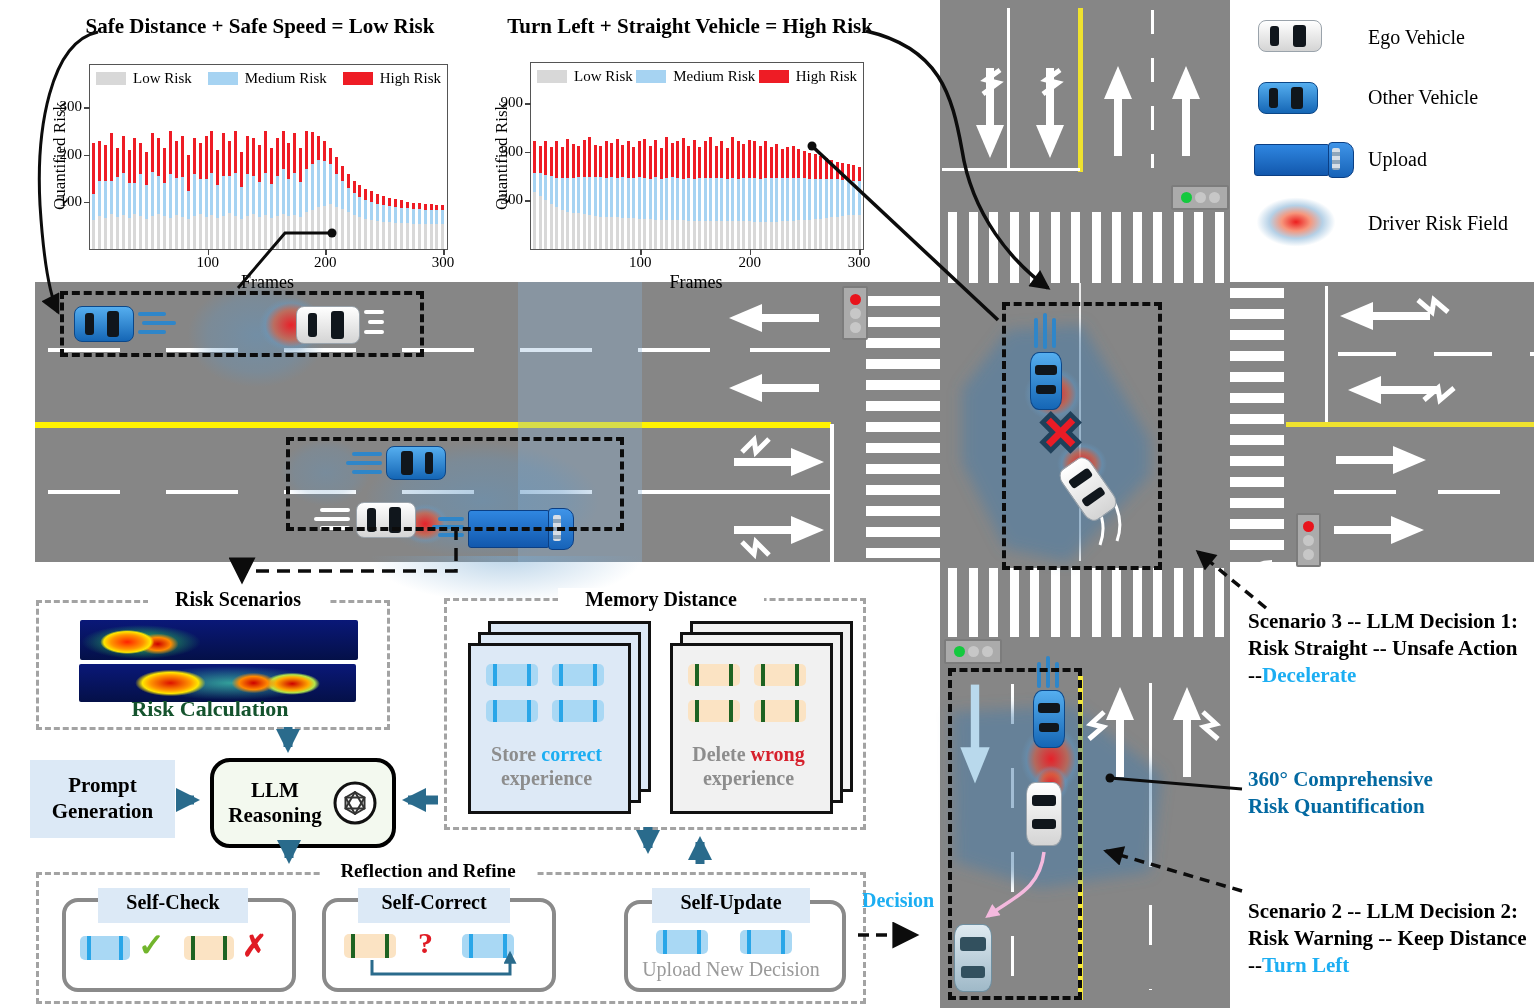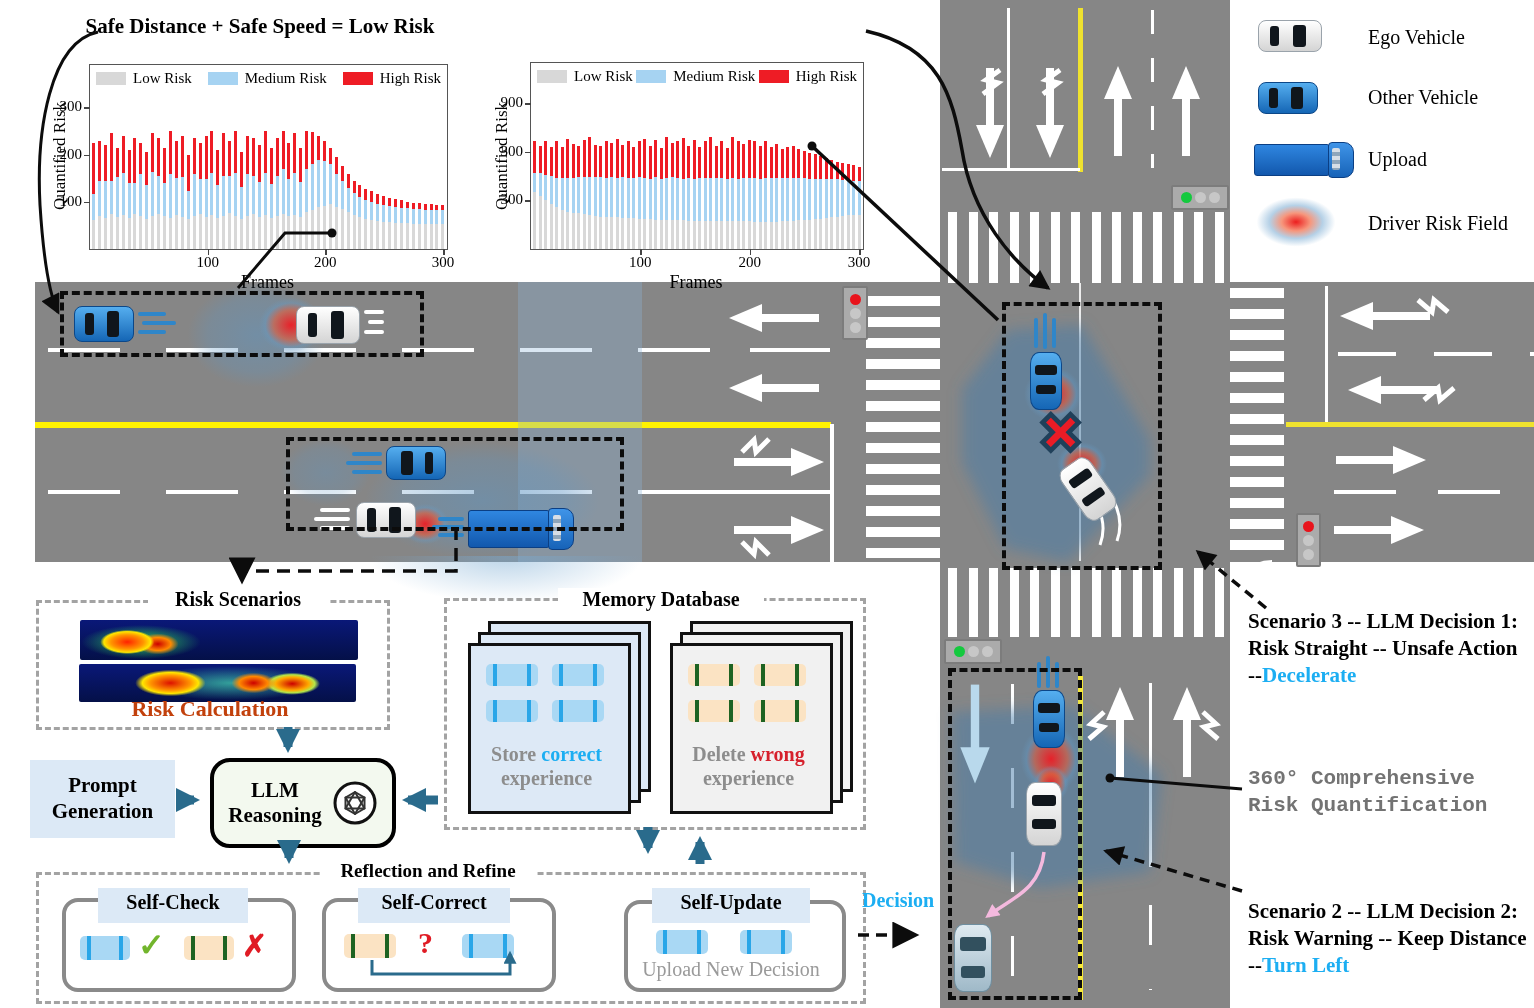--- a/index.html
+++ b/index.html
@@ -596,20 +596,21 @@
       <div class="xtick" style="left: 103.667px; width: 28px; text-align: center;">100</div>
       <div class="tickmark" style="top: 100%; width: 1.5px; height: 6px; left: 117.667px;"></div>
       <div class="xtick" style="left: 221.333px; width: 28px; text-align: center;">200</div>
       <div class="tickmark" style="top: 100%; width: 1.5px; height: 6px; left: 235.333px;"></div>
       <div class="xtick" style="left: 339px; width: 28px; text-align: center;">300</div>
       <div class="tickmark" style="top: 100%; width: 1.5px; height: 6px; left: 353px;"></div>
     </div>
   <div class="axis-ylab" style="left:-10px;top:146px;width:140px;text-align:center;">Quantified Risk</div>
   <div class="axis-xlab" style="left:89px;top:272px;width:357px;">Frames</div>
 
+  <div class="chart-title" style="left:500px;top:14px;width:380px;">Turn Left + Straight Vehicle = High Risk</div>
   <div class="chart-card plot" id="plot2" style="left:530px;top:62px;width:332px;height:186px;">
     <div class="plot-legend">
       <span class="lg-item">
           <span class="lg-swatch" style="background: rgb(216, 216, 216);"></span>
           <span>Low Risk</span>
         </span>
       <span class="lg-item">
           <span class="lg-swatch" style="background: rgb(166, 211, 242);"></span>
           <span>Medium Risk</span>
         </span>
@@ -952,21 +953,21 @@
   </div>
   <div class="legend-label" style="left:1368px;top:148px;">Upload</div>
   <div class="blob blob-drf" style="left:1248px;top:192px;width:96px;height:60px;z-index:6;"></div>
   <div class="legend-label" style="left:1368px;top:212px;">Driver Risk Field</div>
 
   <div class="ann" style="left:1248px;top:608px;width:284px;color:#000;">
     <div>Scenario 3 -- LLM Decision 1:</div>
     <div>Risk Straight -- Unsafe Action</div>
     <div><span>--</span><span class="cyan">Decelerate</span></div>
   </div>
-  <div class="ann" style="left:1248px;top:766px;width:260px;color:#737373;font-family:Liberation Mono, monospace;">
+  <div class="ann" style="left:1248px;top:766px;width:260px;color:#0369a1;">
     <div>360° Comprehensive</div>
     <div>Risk Quantification</div>
   </div>
   <div class="ann" style="left:1248px;top:898px;width:290px;color:#000;">
     <div>Scenario 2 -- LLM Decision 2:</div>
     <div>Risk Warning -- Keep Distance</div>
     <div><span>--</span><span class="cyan">Turn Left</span></div>
   </div>
 
   <div class="dashbox" style="left:36px;top:600px;width:348px;height:124px;"></div>
@@ -975,21 +976,21 @@
       radial-gradient(ellipse 36px 16px at 17% 55%,#ff2200,#ff9500 45%,#ffe600 65%,rgba(255,230,0,0) 75%),
       radial-gradient(ellipse 26px 13px at 28% 60%,#cc0000,#ff8800 50%,rgba(255,200,0,0) 80%),
       radial-gradient(ellipse 70px 20px at 22% 55%,#2fd35f,rgba(30,180,120,0) 85%),
       linear-gradient(180deg,#0a1878,#041048);"></div>
   <div class="abs" style="left:79px;top:664px;width:277px;height:38px;z-index:6;border-radius:2px;background:
       radial-gradient(ellipse 40px 15px at 33% 50%,#dd1100,#ff9500 50%,#ffe600 70%,rgba(40,210,110,0) 88%),
       radial-gradient(ellipse 26px 12px at 63% 50%,#cc0000,#ff8800 55%,rgba(255,220,0,0) 85%),
       radial-gradient(ellipse 30px 12px at 77% 52%,#cc0000,#ffaa00 55%,#b5e64a 75%,rgba(80,220,160,0) 92%),
       radial-gradient(ellipse 100px 19px at 55% 50%,rgba(70,220,180,.7),rgba(40,120,220,0) 90%),
       linear-gradient(180deg,#0a1878,#041048);"></div>
-  <div class="abs" style="left:36px;top:696px;width:348px;text-align:center;font-weight:bold;font-size:22px;color:#c2410c;z-index:6;">Risk Calculation</div>
+  <div class="abs" style="left:36px;top:696px;width:348px;text-align:center;font-weight:bold;font-size:22px;color:#14532d;z-index:6;">Risk Calculation</div>
 
   <div class="bluebox" style="left:30px;top:760px;width:145px;height:78px;padding-top:12px;box-sizing:border-box;">
     <div>Prompt</div>
     <div>Generation</div>
   </div>
 
   <div class="llm-box" style="left:210px;top:758px;width:178px;height:82px;">
     <div class="llm-text">
       <div>LLM</div>
       <div>Reasoning</div>
@@ -998,21 +999,21 @@
       <circle r="20" fill="#fff" stroke="#111" stroke-width="3"></circle>
       <g stroke="#333" stroke-width="2" fill="none" stroke-linejoin="round">
         <path d="M0,-11 L9.5,-5.5 L9.5,5.5 L0,11 L-9.5,5.5 L-9.5,-5.5 Z"></path>
         <path d="M0,-11 L9.5,5.5 L-9.5,5.5 Z"></path>
         <path d="M0,11 L-9.5,-5.5 L9.5,-5.5 Z"></path>
       </g>
     </svg>
   </div>
 
   <div class="dashbox" style="left:444px;top:598px;width:416px;height:226px;"></div>
-  <div class="flow-title" style="left:558px;top:588px;width:190px;">Memory Database</div>
+  <div class="flow-title" style="left:558px;top:588px;width:190px;">Memory Distance</div>
 
   <div class="card" style="left:488px;top:621px;width:157px;height:165px;"></div>
   <div class="card" style="left:478px;top:632px;width:157px;height:165px;"></div>
   <div class="card" style="left:468px;top:643px;width:157px;height:165px;"></div>
   <div class="mpill mpill-blue" style="left:486px;top:664px;width:52px;height:22px;">
       <i style="left:7px;"></i>
       <i style="right:7px;"></i>
     </div>
   <div class="mpill mpill-blue" style="left:552px;top:664px;width:52px;height:22px;">
       <i style="left:7px;"></i>

